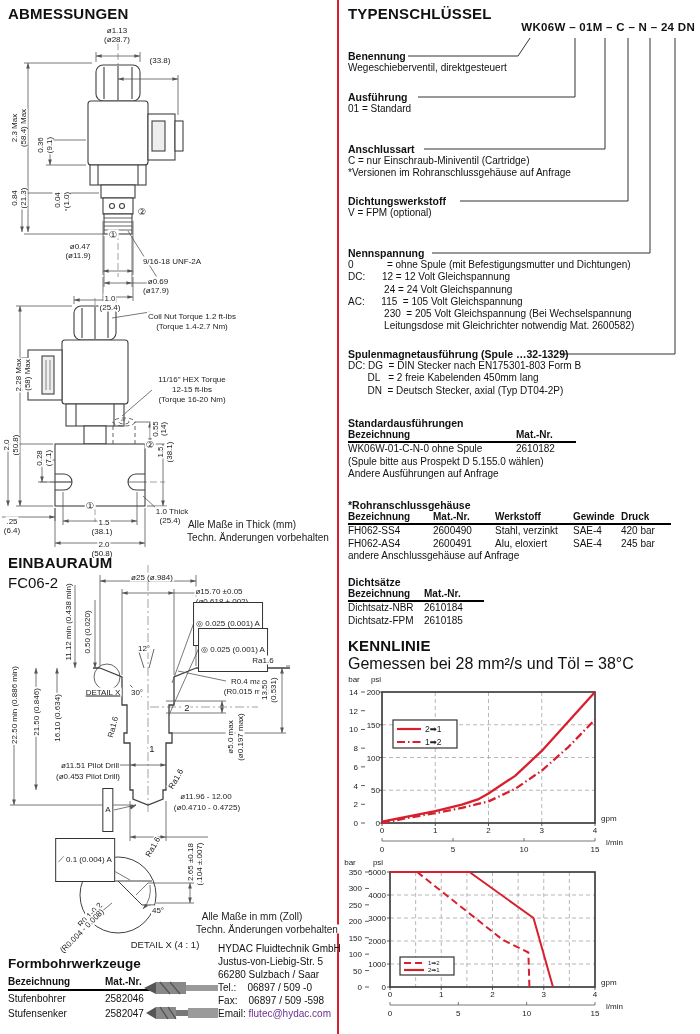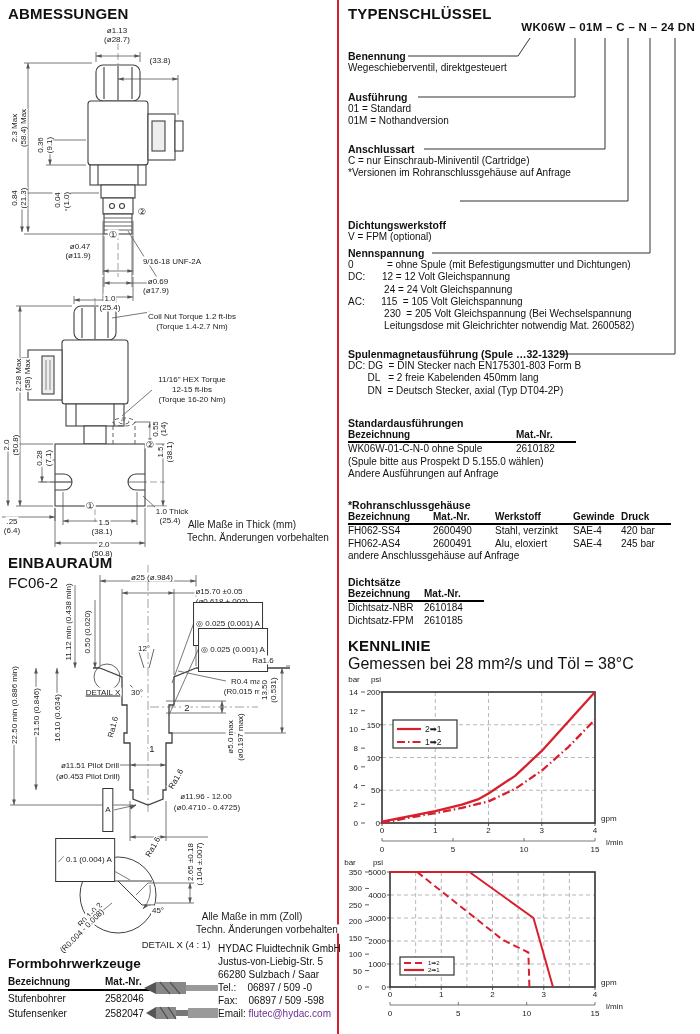--- a/index.html
+++ b/index.html
@@ -393,30 +393,29 @@
 </svg>
 
 <div class="sec" style="top:50px;">
   <div class="h">Benennung</div>
   <div>Wegeschieberventil, direktgesteuert</div>
 </div>
 
 <div class="sec" style="top:91px;">
   <div class="h">Ausführung</div>
   <div>01 = Standard</div>
-  <div>01M = Nothandversion</div>
 </div>
 
 <div class="sec" style="top:143px;">
   <div class="h">Anschlussart</div>
   <div>C =  nur Einschraub-Miniventil (Cartridge)</div>
   <div>*Versionen im Rohranschlussgehäuse auf Anfrage</div>
 </div>
 
-<div class="sec" style="top:195px;margin-top:24px;">
+<div class="sec" style="top:195px;">
   <div class="h">Dichtungswerkstoff</div>
   <div>V = FPM (optional)</div>
 </div>
 
 <div class="sec" style="top:247px;">
   <div class="h">Nennspannung</div>
   <div class="pre">0            = ohne Spule (mit Befestigungsmutter und Dichtungen)</div>
   <div class="pre">DC:      12 = 12 Volt Gleichspannung</div>
   <div class="pre">             24 = 24 Volt Gleichspannung</div>
   <div class="pre">AC:      115  = 105 Volt Gleichspannung</div>
@@ -570,16 +569,16 @@
     <span class="dim" style="left: 206px; top: 796px;">ø11.96 - 12.00</span>
     <span class="dim" style="left: 207px; top: 807px;">(ø0.4710 - 0.4725)</span>
     <span class="dim b" style="left: 108px; top: 810px;">A</span>
     <span class="dim b" style="left: 85px; top: 860px;">⟋ 0.1 (0.004)  A</span>
     <span class="dim" style="left: 153px; top: 847px; transform: translate(-50%, -50%) rotate(-60deg);">Ra1.6</span>
     <span class="dim" style="left: 190px; top: 862px; transform: translate(-50%, -50%) rotate(-90deg);">2.65 ±0.18</span>
     <span class="dim" style="left: 199px; top: 864px; transform: translate(-50%, -50%) rotate(-90deg);">(.104 ±.007)</span>
     <span class="dim" style="left: 158px; top: 910px;">45°</span>
     <span class="dim" style="left: 90px; top: 915px; transform: translate(-50%, -50%) rotate(-45deg);">R0.1-0.2</span>
     <span class="dim" style="left: 82px; top: 931px; transform: translate(-50%, -50%) rotate(-45deg);">(R0.004 - 0.008)</span>
-    <span class="dim n2" style="left: 176px; top: 944px;">DETAIL X  (4 : 1)</span>
+    <span class="dim n2" style="left: 165px; top: 944px;">DETAIL X  (4 : 1)</span>
     <span class="dim n" style="left: 252px; top: 916px;">Alle Maße in mm (Zoll)</span>
     <span class="dim n" style="left: 267px; top: 929px;">Techn. Änderungen vorbehalten</span>
   </div>
 
 </body></html>

